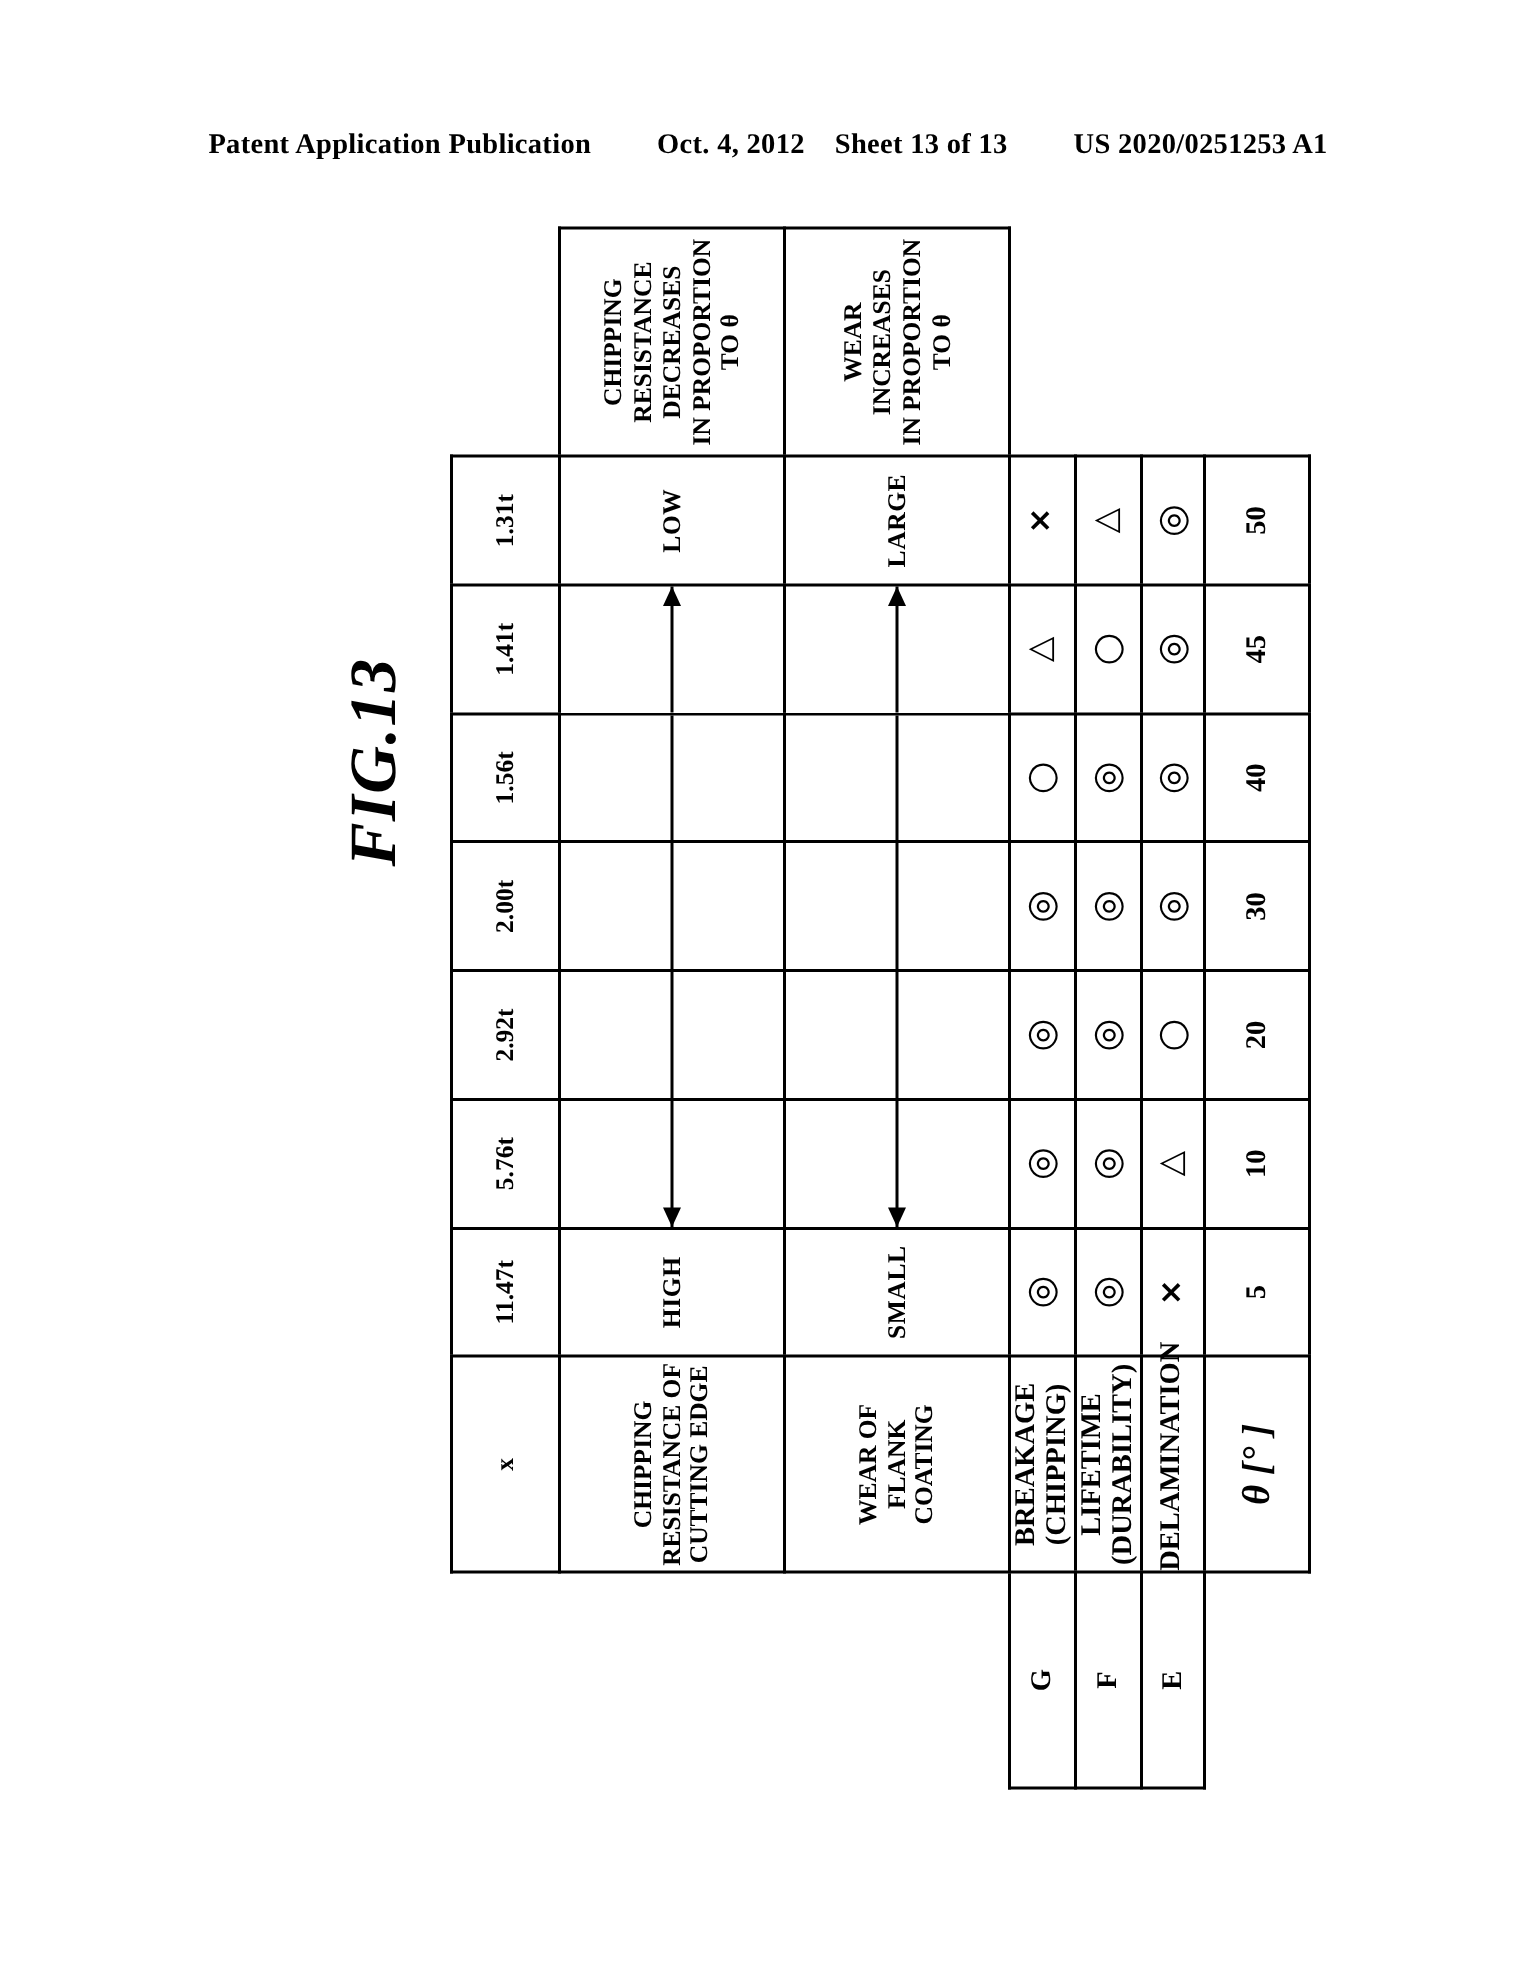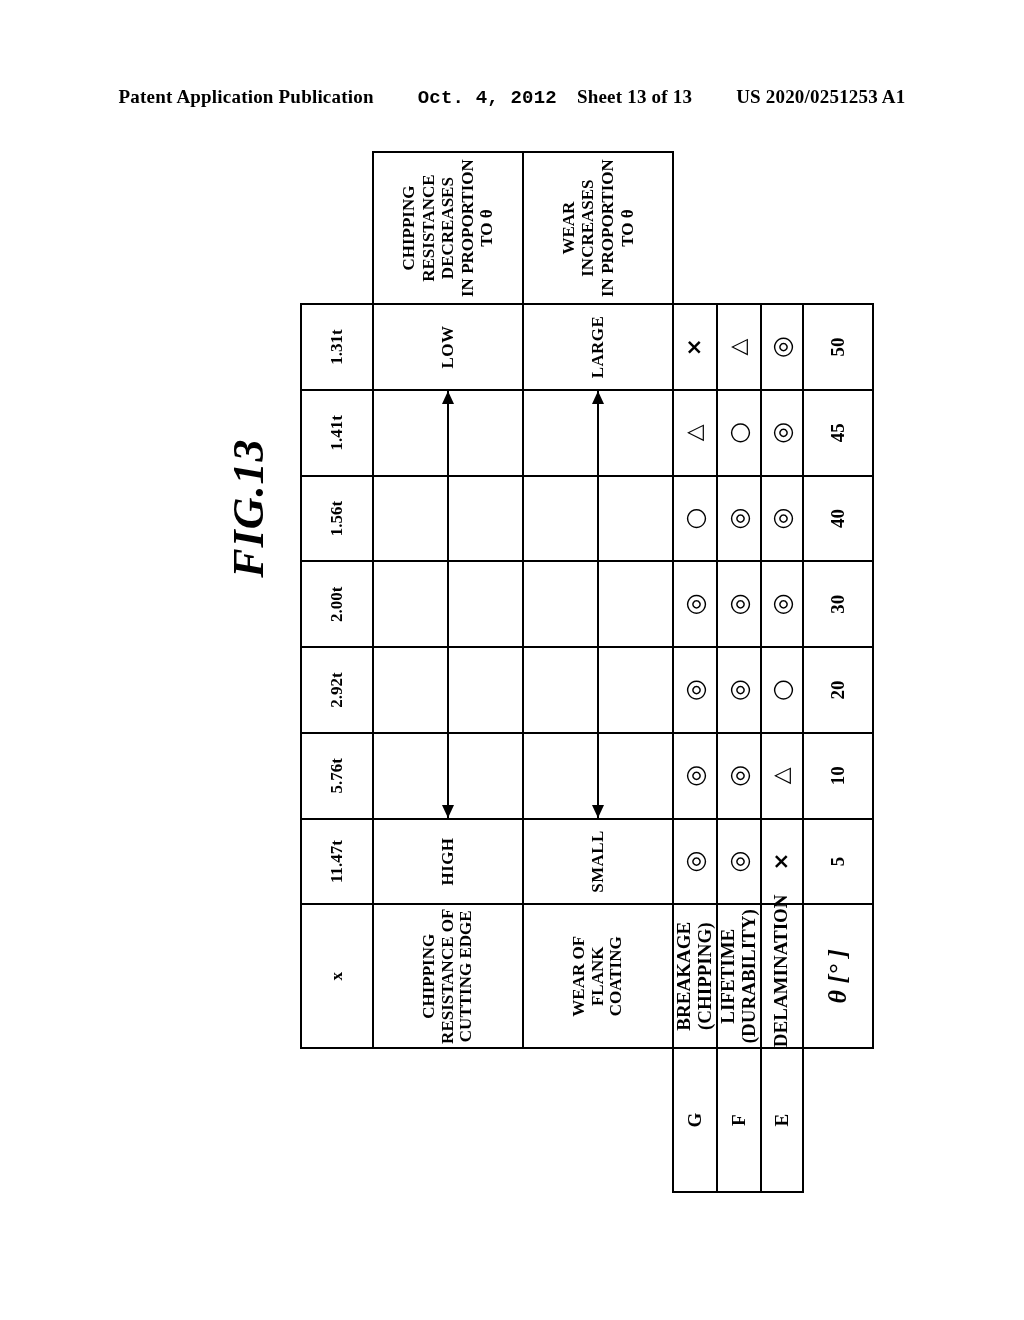--- a/index.html
+++ b/index.html
@@ -25,21 +25,21 @@
     display: flex;
     justify-content: center;
     align-items: baseline;
     font-family: "Liberation Serif", serif;
     font-weight: bold;
     font-size: 19px;
     letter-spacing: 0.2px;
     white-space: nowrap;
   }
   #page-header .h-pub   { margin-right: 44px; }
-  #page-header .h-date  { margin-right: 20px; font-family: Liberation Mono, monospace; }
+  #page-header .h-date  { margin-right: 20px; }
   #page-header .h-sheet { margin-right: 44px; }
   #page-header .h-num   { }
 
   
   #fig-label {
     position: absolute;
     left: 148px;
     top: 478px;
     width: 200px;
     height: 60px;

